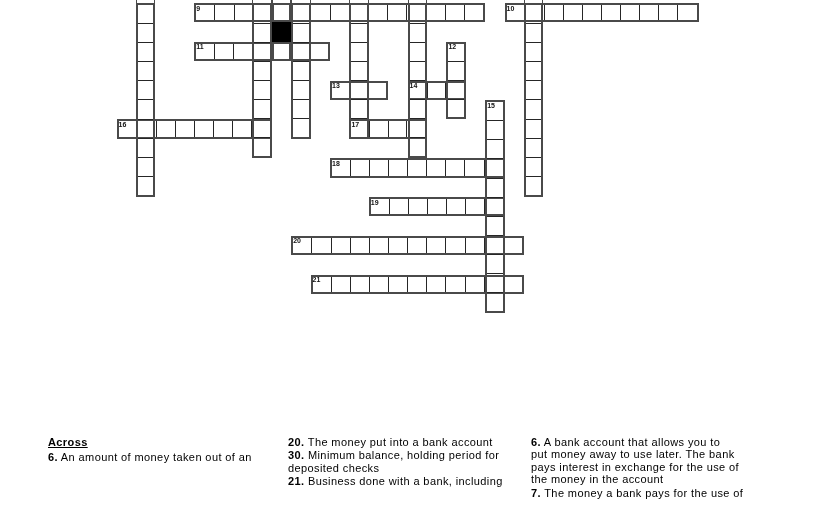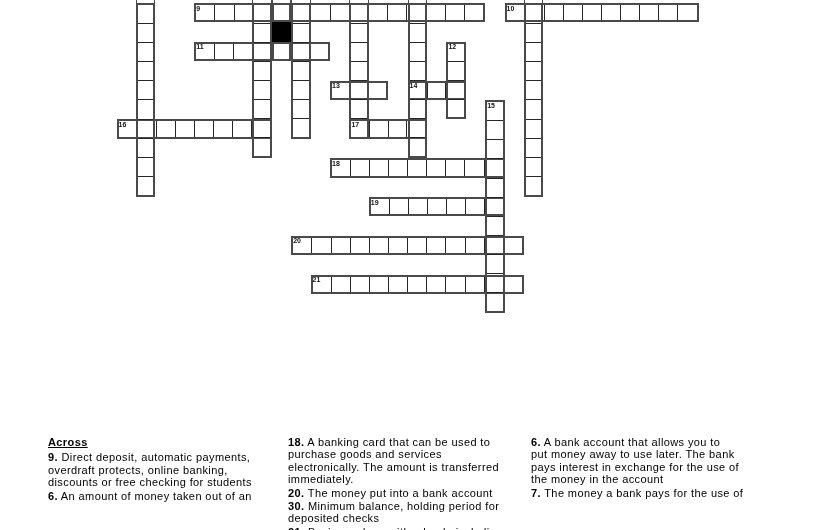--- a/index.html
+++ b/index.html
@@ -243,25 +243,23 @@
       <div class="sliver" style="left: 252.4px; width: 19.4px; height: 3px;"></div>
       <div class="sliver" style="left: 271.8px; width: 19.4px; height: 3px;"></div>
       <div class="sliver" style="left: 291.2px; width: 19.4px; height: 3px;"></div>
       <div class="sliver" style="left: 349.4px; width: 19.4px; height: 3px;"></div>
       <div class="sliver" style="left: 407.6px; width: 19.4px; height: 3px;"></div>
       <div class="sliver" style="left: 524px; width: 19.4px; height: 3px;"></div>
     </div>
   <div id="clues">
       <div class="clue-col" style="left: 48px;">
         <div class="clue-header">Across</div>
-        <p class="clue"><b>9.</b> Direct deposit, automatic payments,<br>overdraft protects, online banking,<br>discounts or free checking for students</p>
         <p class="clue"><b>6.</b> An amount of money taken out of an</p>
       </div>
       <div class="clue-col" style="left: 288px;">
-        <p class="clue"><b>18.</b> A banking card that can be used to<br>purchase goods and services<br>electronically. The amount is transferred<br>immediately.</p>
         <p class="clue"><b>20.</b> The money put into a bank account</p>
         <p class="clue"><b>30.</b> Minimum balance, holding period for<br>deposited checks</p>
         <p class="clue"><b>21.</b> Business done with a bank, including</p>
       </div>
       <div class="clue-col" style="left: 531px;">
         <p class="clue"><b>6.</b> A bank account that allows you to<br>put money away to use later. The bank<br>pays interest in exchange for the use of<br>the money in the account</p>
         <p class="clue"><b>7.</b> The money a bank pays for the use of</p>
       </div>
     </div>
 </div>

